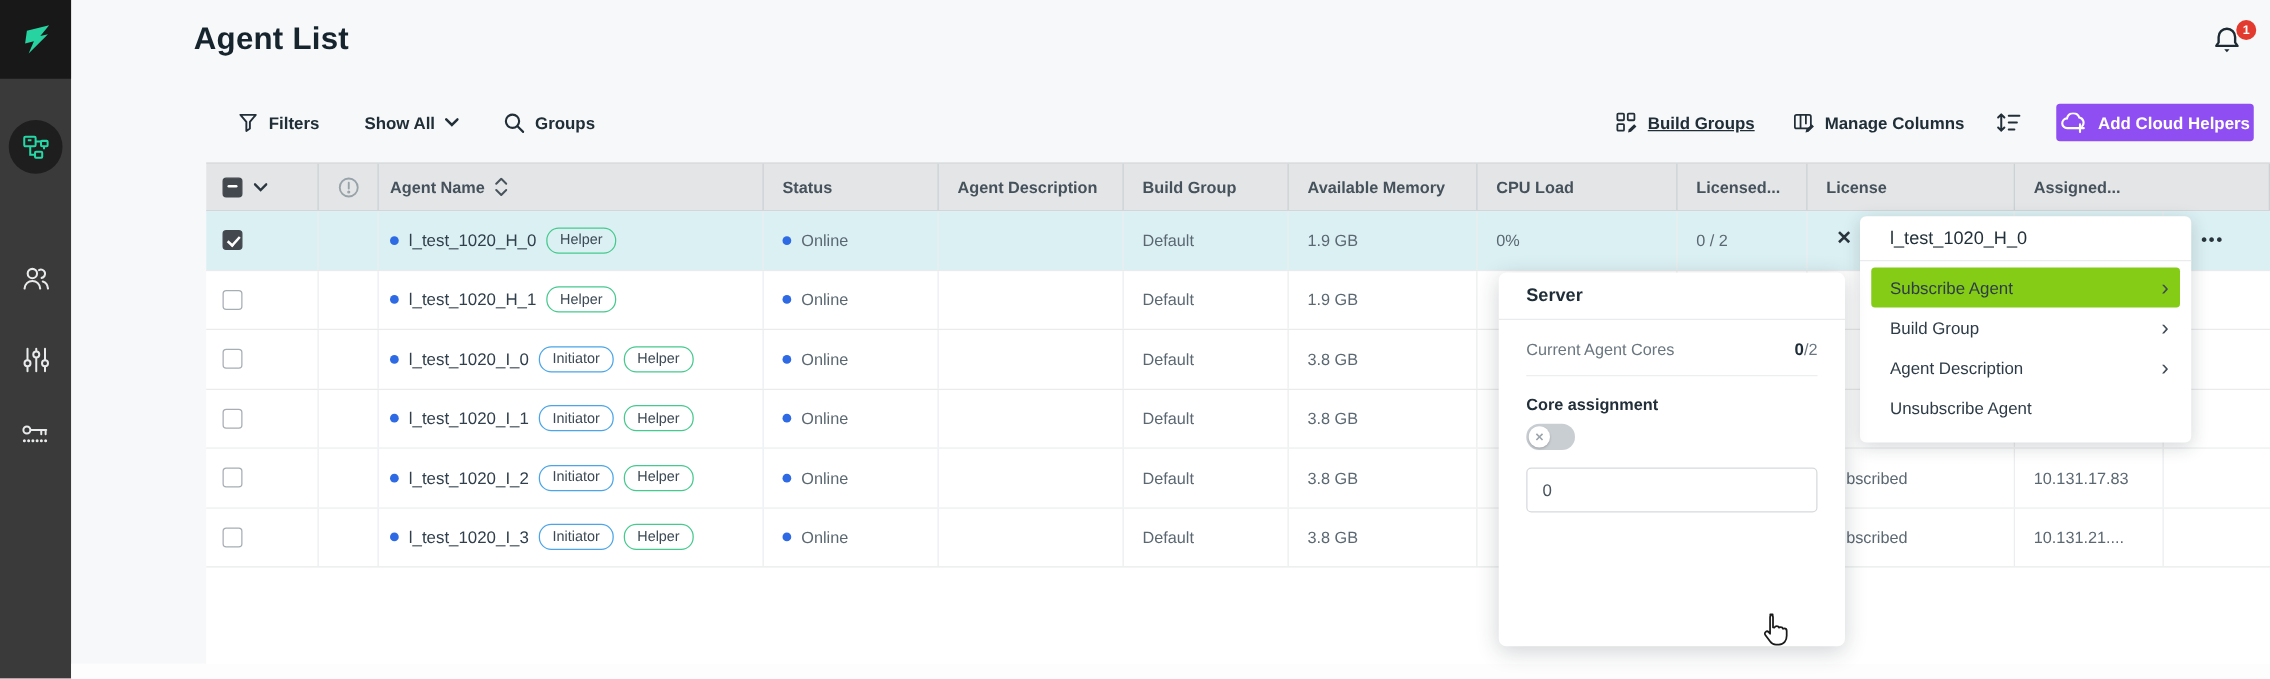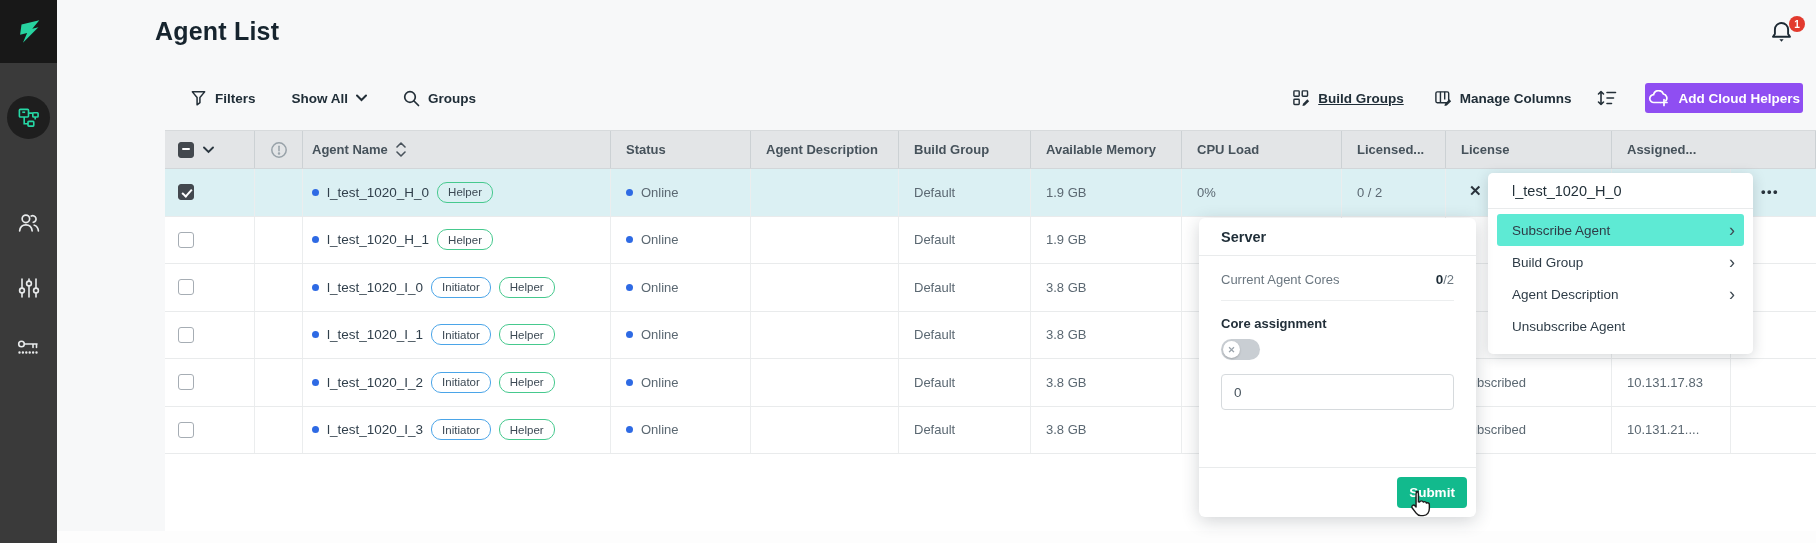--- a/index.html
+++ b/index.html
@@ -94,21 +94,21 @@
   .sp-submit{position:absolute;right:9px;top:9px;width:70px;height:31px;background:#12ba8d;
     color:#fff;font-weight:700;font-size:13.5px;border-radius:4px;display:flex;
     align-items:center;justify-content:center;cursor:pointer;}
   
   .context-menu{position:absolute;left:1488px;top:173px;width:265px;height:181px;background:#fff;
     border-radius:5px;box-shadow:0 3px 14px rgba(30,40,50,.18);z-index:25;box-sizing:border-box;}
   .cm-title{padding:10px 0 9px 24px;font-size:14.5px;color:#223039;border-bottom:1px solid #e9ebec;}
   .cm-list{padding-top:5px;}
   .cm-item{height:32px;margin:0 9px;padding:0 9px 0 15px;display:flex;align-items:center;
     justify-content:space-between;font-size:13.5px;color:#2e3c47;border-radius:3px;cursor:pointer;}
-  .cm-item.hl{background:#5eead4;}
+  .cm-item.hl{background:#84cc16;}
   .cm-arrow{font-size:18px;color:#3f4a53;line-height:14px;}
   
   .cursor{position:absolute;left:1406px;top:490px;z-index:99;pointer-events:none;}
   svg{display:block;}
 </style>
 </head>
 <body>
 
 <div class="stage">
 
@@ -445,23 +445,20 @@
       <span class="sp-cores-val"><b>0</b><span>/2</span></span>
     </div>
     <div class="sp-div"></div>
     <div class="sp-section">Core assignment</div>
     <div class="sp-desc-row">
       <div class="toggle">
         <div class="toggle-knob">✕</div>
       </div>
     </div>
     <input class="sp-input" value="0" style="">
-    <div class="sp-footer">
-      <div class="sp-submit">Submit</div>
-    </div>
   </div>
 
   <div class="context-menu">
     <div class="cm-title">l_test_1020_H_0</div>
     <div class="cm-list">
       <div class="cm-item hl">
         <span>Subscribe Agent</span>
         <span class="cm-arrow">›</span>
       </div>
       <div class="cm-item">

